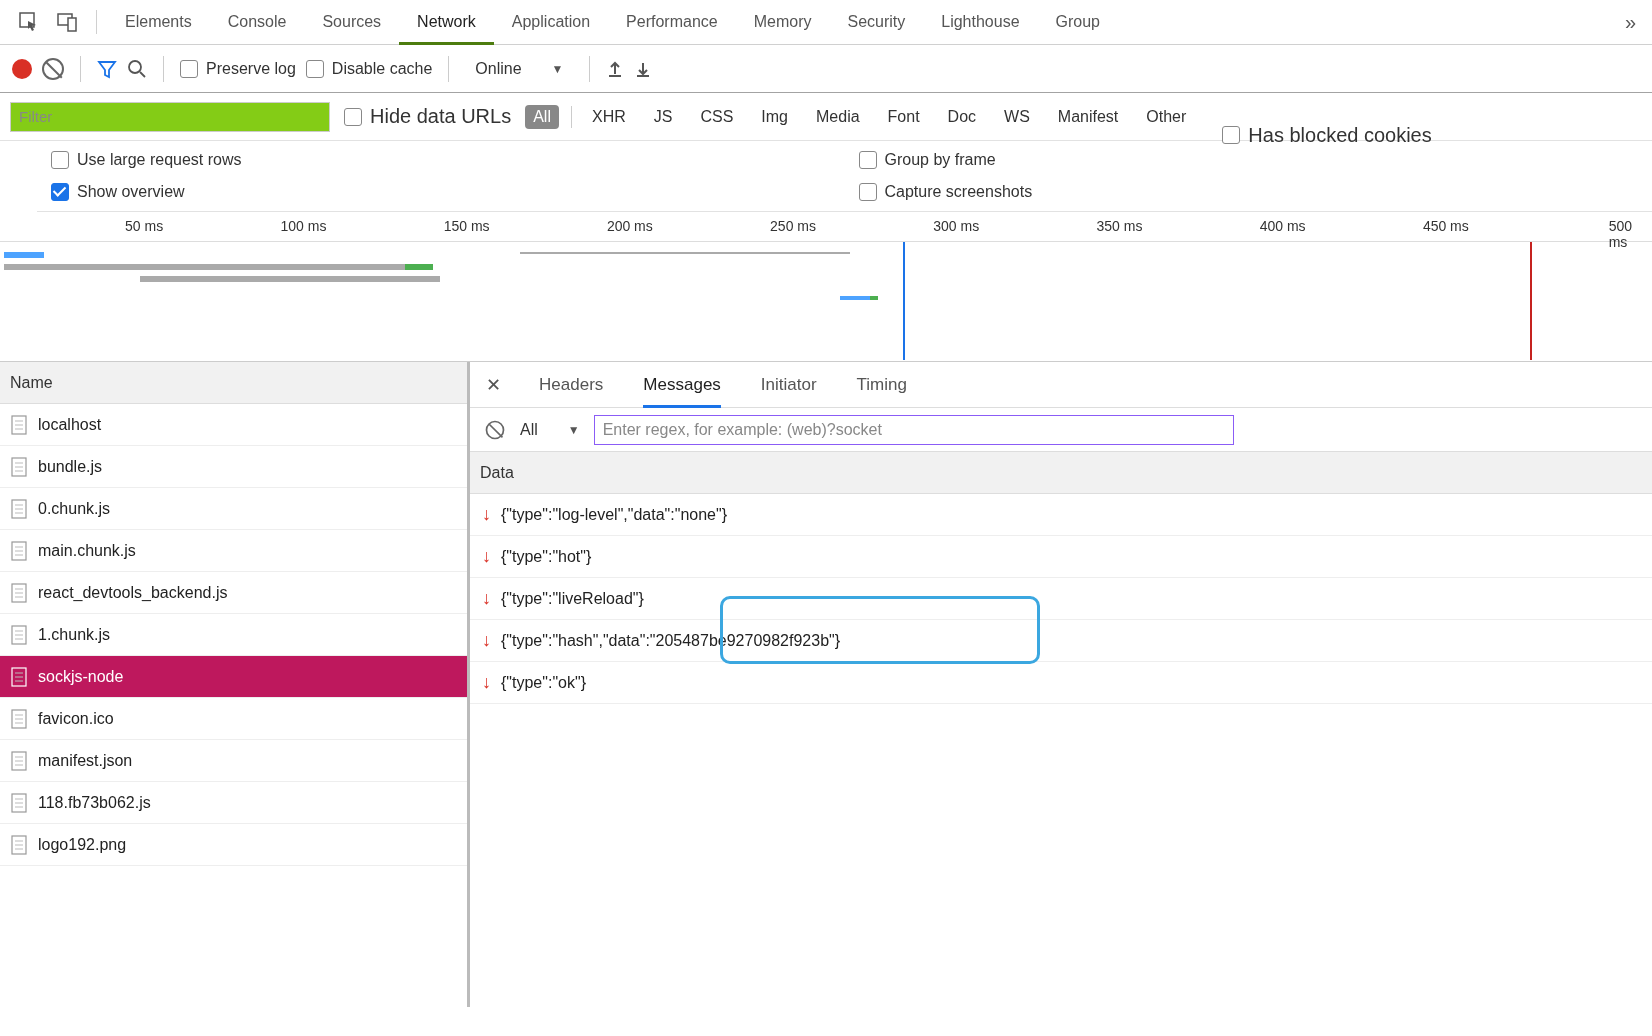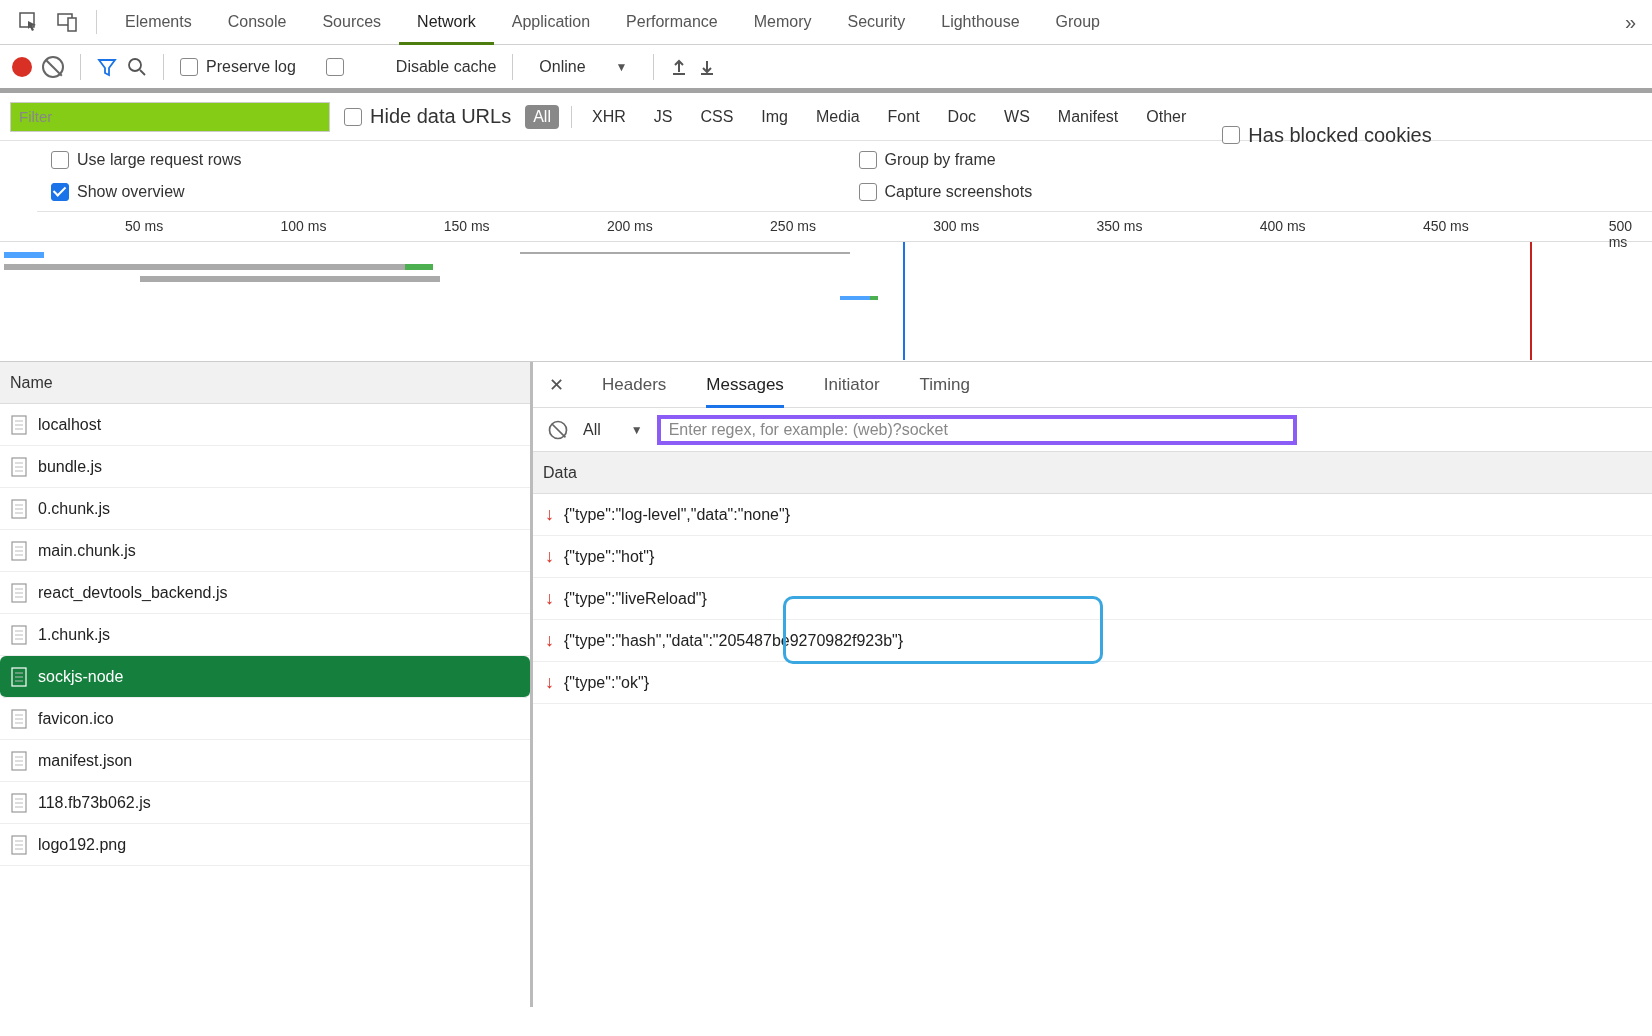--- a/index.html
+++ b/index.html
@@ -44,21 +44,21 @@
   padding-top: 3px;
 }
 .tabs-bar .overflow {
   margin-left: auto; margin-right: 6px;
   font-size: 20px; color: #555;
 }
 
 
 .toolbar {
   height: 48px;
-  border-bottom: 5px solid #a3a3a3;
+  border-bottom: 1px solid #a3a3a3;
   display: flex; align-items: center;
   padding: 0 12px;
   gap: 10px;
 }
 .record-dot {
   width: 20px; height: 20px; border-radius: 50%; background: #d93025;
 }
 .no-icon {
   width: 22px; height: 22px; border: 2px solid #666; border-radius: 50%;
   position: relative;
@@ -141,56 +141,56 @@
 .tl-bar{position:absolute; height:6px; background:#aaa;}
 .vline{position:absolute; top:0; bottom:0; width:2px;}
 .vline.blue{background:#1a73e8;}
 .vline.red{background:#c5221f;}
 
 
 .split{
   display:flex; height: calc(1036px - 45px - 48px - 48px - 100px - 150px);
 }
 .left-pane{
-  width:533px; border-right:3px solid #bbb;
+  width:470px; border-right:3px solid #bbb;
   display:flex; flex-direction:column;
 }
 .pane-header{
   background:#f1f1f1; border-bottom:1px solid #ddd;
   height:42px; display:flex; align-items:center; padding:0 10px;
   font-size:16px; color:#333;
 }
 .req-list{overflow:auto; flex:1;}
 .req-row{
   height:42px; display:flex; align-items:center;
   padding:0 10px; gap:10px;
   border-bottom:1px solid #eee;
   font-size:16px; color:#222; cursor:pointer;
 }
-.req-row.selected{ background:#15803d; color:#fff;border-radius:6px;}
+.req-row.selected{ background:#be185d; color:#fff;}
 .req-row.selected .file-icon rect{stroke:#fff;}
 .file-icon{width:18px;height:20px;}
 
 .right-pane{flex:1; display:flex; flex-direction:column;}
 .detail-tabs{
   height:46px; border-bottom:1px solid #ddd;
   display:flex; align-items:center; gap:28px; padding:0 16px;
 }
 .detail-tabs .close-x{ font-size:18px; color:#555; cursor:pointer; margin-right:10px;}
 .dtab{ font-size:17px; color:#555; height:46px; display:flex; align-items:center; cursor:pointer;}
 .dtab.active{ color:#222; border-bottom:3px solid #1a73e8; padding-top:3px;}
 
 .msg-filterbar{
   height:44px; border-bottom:1px solid #ddd;
   display:flex; align-items:center; gap:14px; padding:0 14px;
 }
 .msg-filterbar .no-icon{ transform:scale(0.85);}
 .all-sel{ display:flex; align-items:center; gap:30px; font-size:16px;}
 .regex-input{
-  flex:0 0 640px; height:30px; border:4px solid #8b5cf6;
+  flex:0 0 640px; height:30px; border:1px solid #8b5cf6;
   padding:0 8px; font-size:16px;
 }
 .regex-input::placeholder{color:#888;}
 
 .msg-list{flex:1; overflow:auto;}
 .msg-row{
   height:42px; border-bottom:1px solid #eee;
   display:flex; align-items:center; gap:10px;
   padding:0 12px; font-size:16px; color:#222;
   position:relative;
@@ -247,21 +247,21 @@
     <svg width="20" height="20" viewBox="0 0 20 20">
         <circle cx="8" cy="8" r="6" fill="none" stroke="#555" stroke-width="1.8"></circle>
         <line x1="13" y1="13" x2="18" y2="18" stroke="#555" stroke-width="1.8"></line>
       </svg>
   </span>
   <span class="vdiv"></span>
   <label class="cb-label">
     <span class="cb"></span>
     <span>Preserve log</span>
   </label>
-  <label class="cb-label" style="margin-left:20px;gap:44px;">
+  <label class="cb-label" style="margin-left:0;">
     <span class="cb"></span>
     <span>Disable cache</span>
   </label>
   <span class="vdiv"></span>
   <div class="throttle">
     <span>Online</span>
     <span class="caret">▼</span>
   </div>
   <span class="vdiv"></span>
   <span class="ud-icon">

